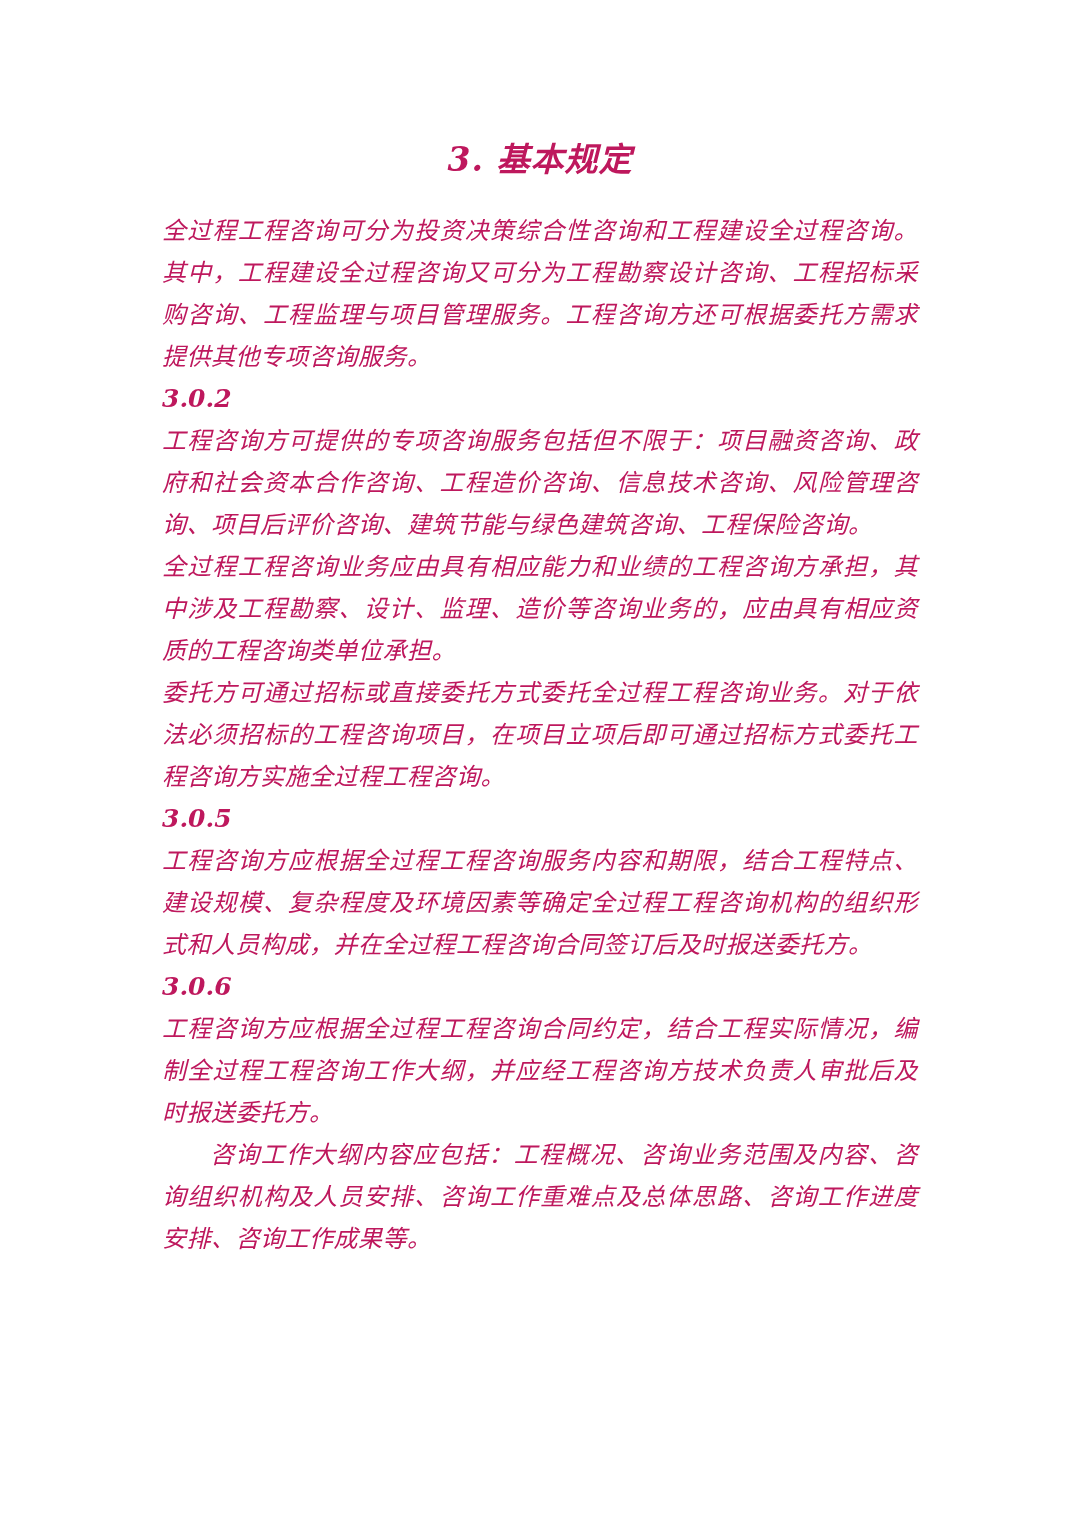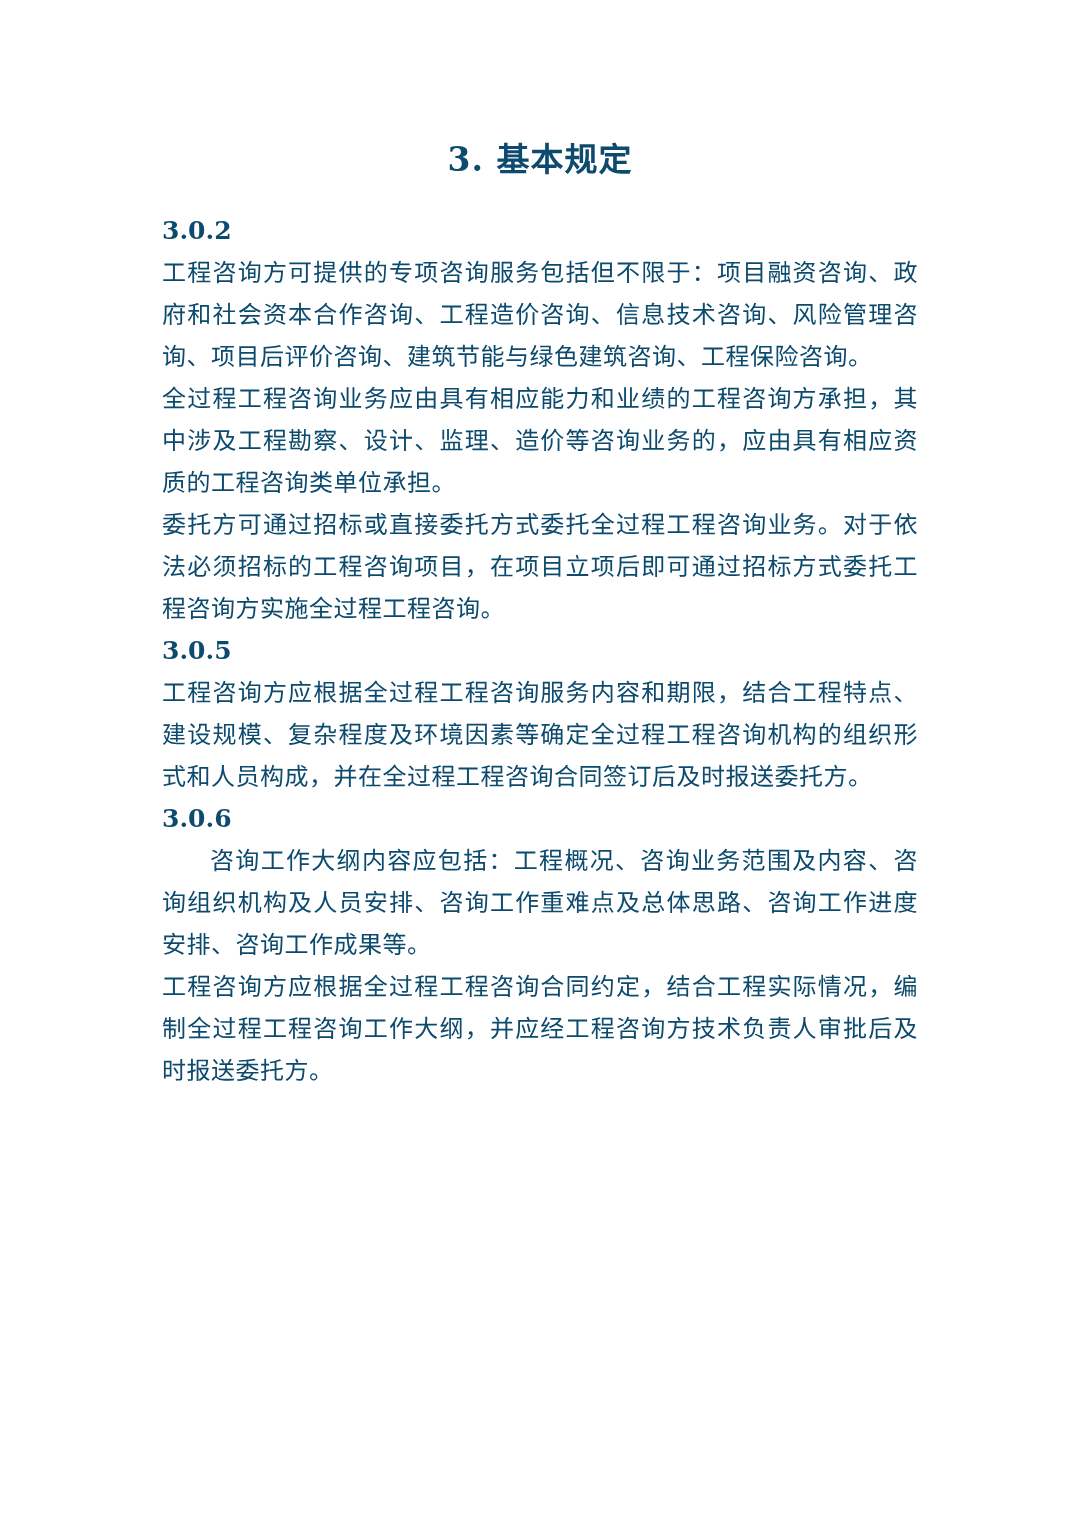--- a/index.html
+++ b/index.html
@@ -9,22 +9,23 @@
   }
   .page {
     position: relative;
     width: 1080px;
     height: 1527px;
     margin: 0 auto;
     background: #ffffff;
     box-sizing: border-box;
     padding: 137px 162px 0 162px;
     font-family: "DejaVu Serif", "Liberation Serif", serif;
-    color: #0c4a6e;
+    color: #be185d;
     overflow: hidden;
+    font-style: italic;
   }
   .doc-title {
     margin: 0 0 27px 0;
     font-size: 33px;
     font-weight: bold;
     line-height: 46px;
     text-align: center;
     letter-spacing: 1px;
   }
   .sec-num {
@@ -45,20 +46,21 @@
   }
 </style>
 </head>
 <body>
 
 <div class="page">
 
   <h1 class="doc-title">3. 基本规定</h1>
 
   <section>
+    <p class="para">全过程工程咨询可分为投资决策综合性咨询和工程建设全过程咨询。其中，工程建设全过程咨询又可分为工程勘察设计咨询、工程招标采购咨询、工程监理与项目管理服务。工程咨询方还可根据委托方需求提供其他专项咨询服务。</p>
   </section>
 
   <section>
     <div class="sec-num">3.0.2</div>
     <p class="para">工程咨询方可提供的专项咨询服务包括但不限于：项目融资咨询、政府和社会资本合作咨询、工程造价咨询、信息技术咨询、风险管理咨询、项目后评价咨询、建筑节能与绿色建筑咨询、工程保险咨询。</p>
   </section>
 
   <section>
     <p class="para">全过程工程咨询业务应由具有相应能力和业绩的工程咨询方承担，其中涉及工程勘察、设计、监理、造价等咨询业务的，应由具有相应资质的工程咨询类单位承担。</p>
   </section>
@@ -67,17 +69,17 @@
     <p class="para">委托方可通过招标或直接委托方式委托全过程工程咨询业务。对于依法必须招标的工程咨询项目，在项目立项后即可通过招标方式委托工程咨询方实施全过程工程咨询。</p>
   </section>
 
   <section>
     <div class="sec-num">3.0.5</div>
     <p class="para">工程咨询方应根据全过程工程咨询服务内容和期限，结合工程特点、建设规模、复杂程度及环境因素等确定全过程工程咨询机构的组织形式和人员构成，并在全过程工程咨询合同签订后及时报送委托方。</p>
   </section>
 
   <section>
     <div class="sec-num">3.0.6</div>
+    <p class="para">工程咨询方应根据全过程工程咨询合同约定，结合工程实际情况，编制全过程工程咨询工作大纲，并应经工程咨询方技术负责人审批后及时报送委托方。</p>
     <p class="para indent">咨询工作大纲内容应包括：工程概况、咨询业务范围及内容、咨询组织机构及人员安排、咨询工作重难点及总体思路、咨询工作进度安排、咨询工作成果等。</p>
-    <p class="para">工程咨询方应根据全过程工程咨询合同约定，结合工程实际情况，编制全过程工程咨询工作大纲，并应经工程咨询方技术负责人审批后及时报送委托方。</p>
   </section>
 
 </div>
 
 </body></html>

